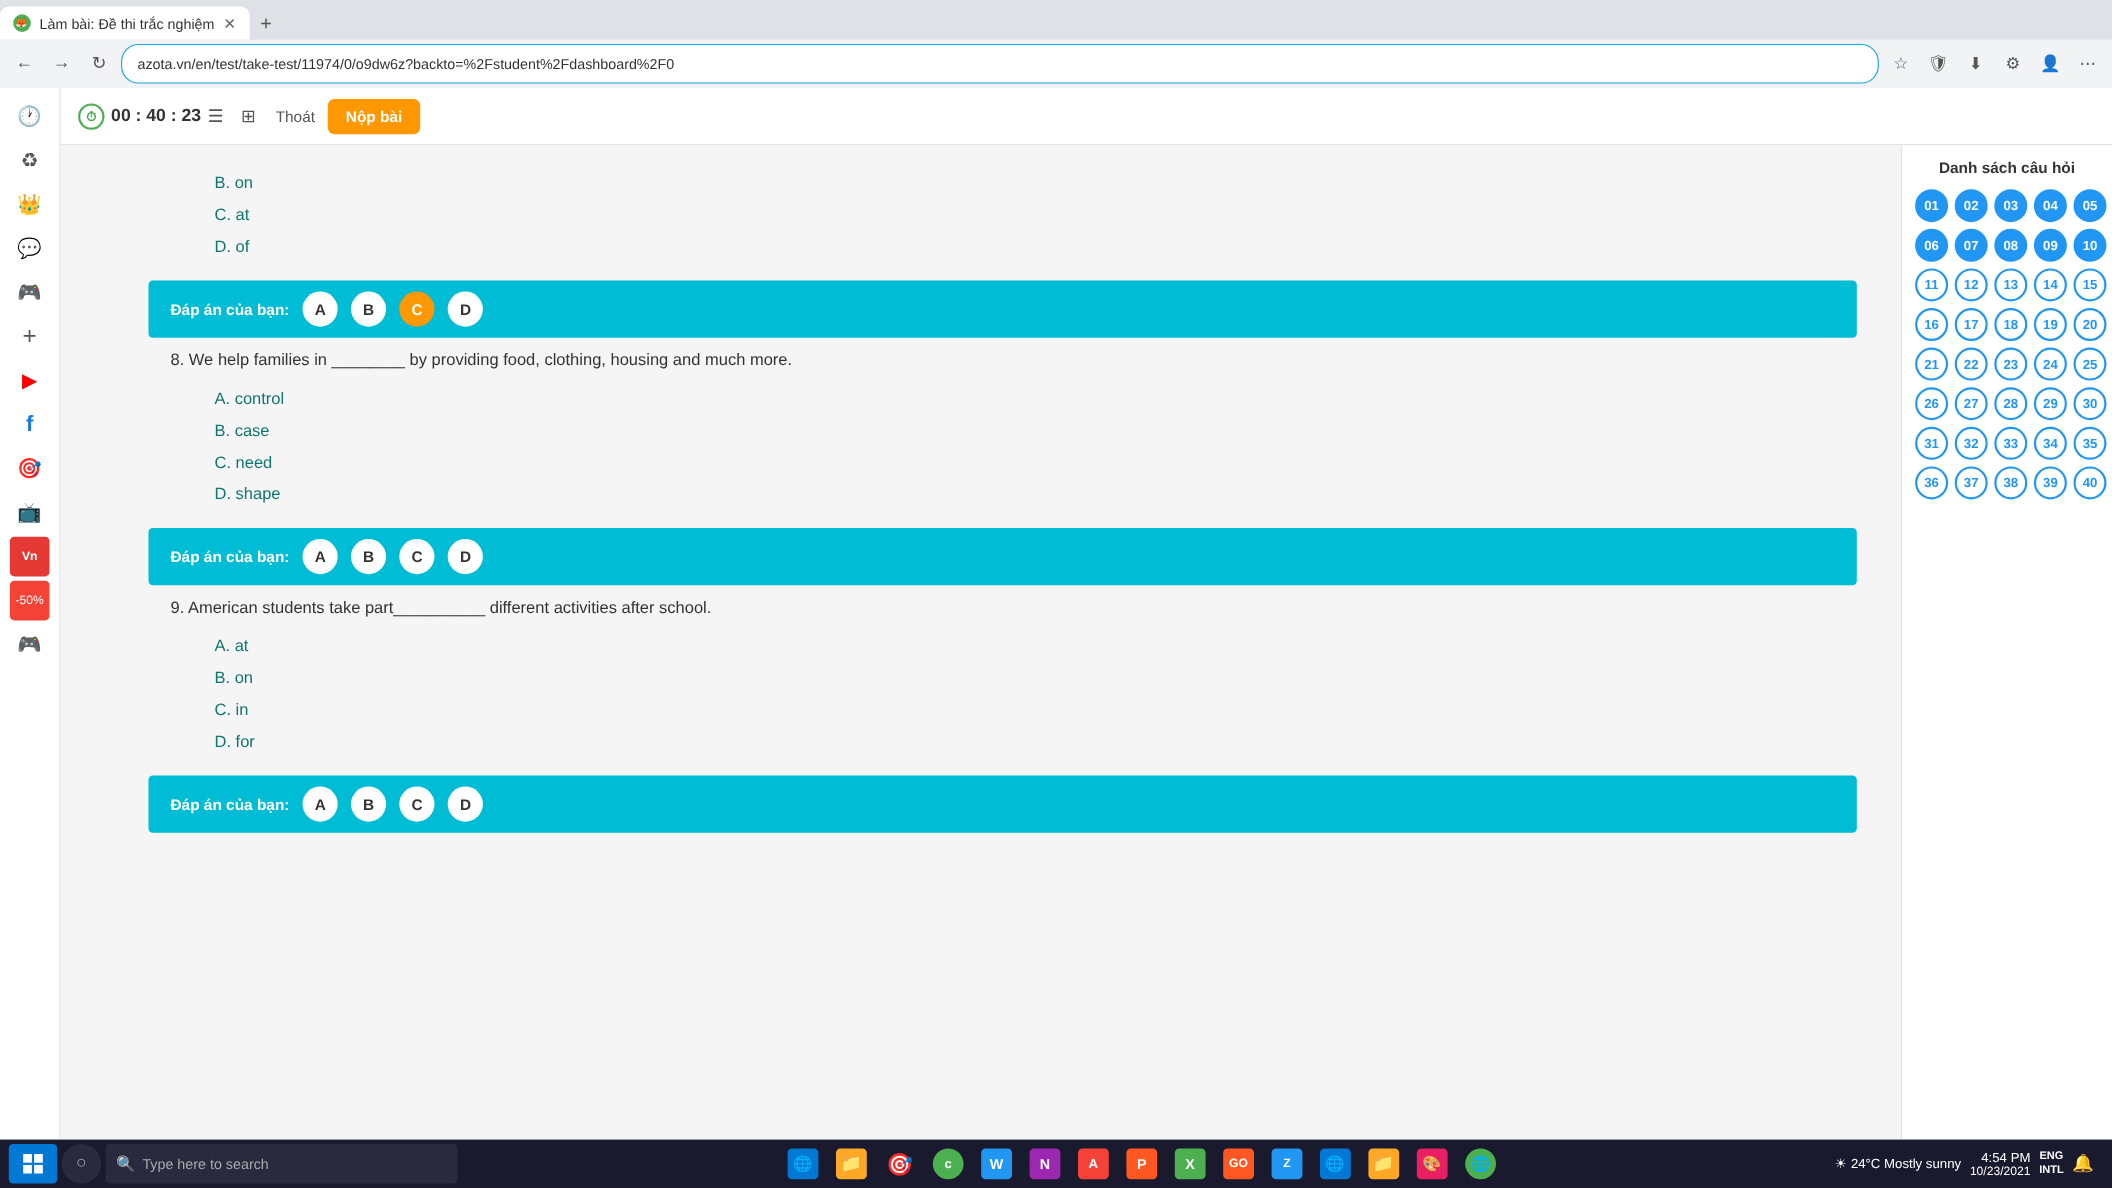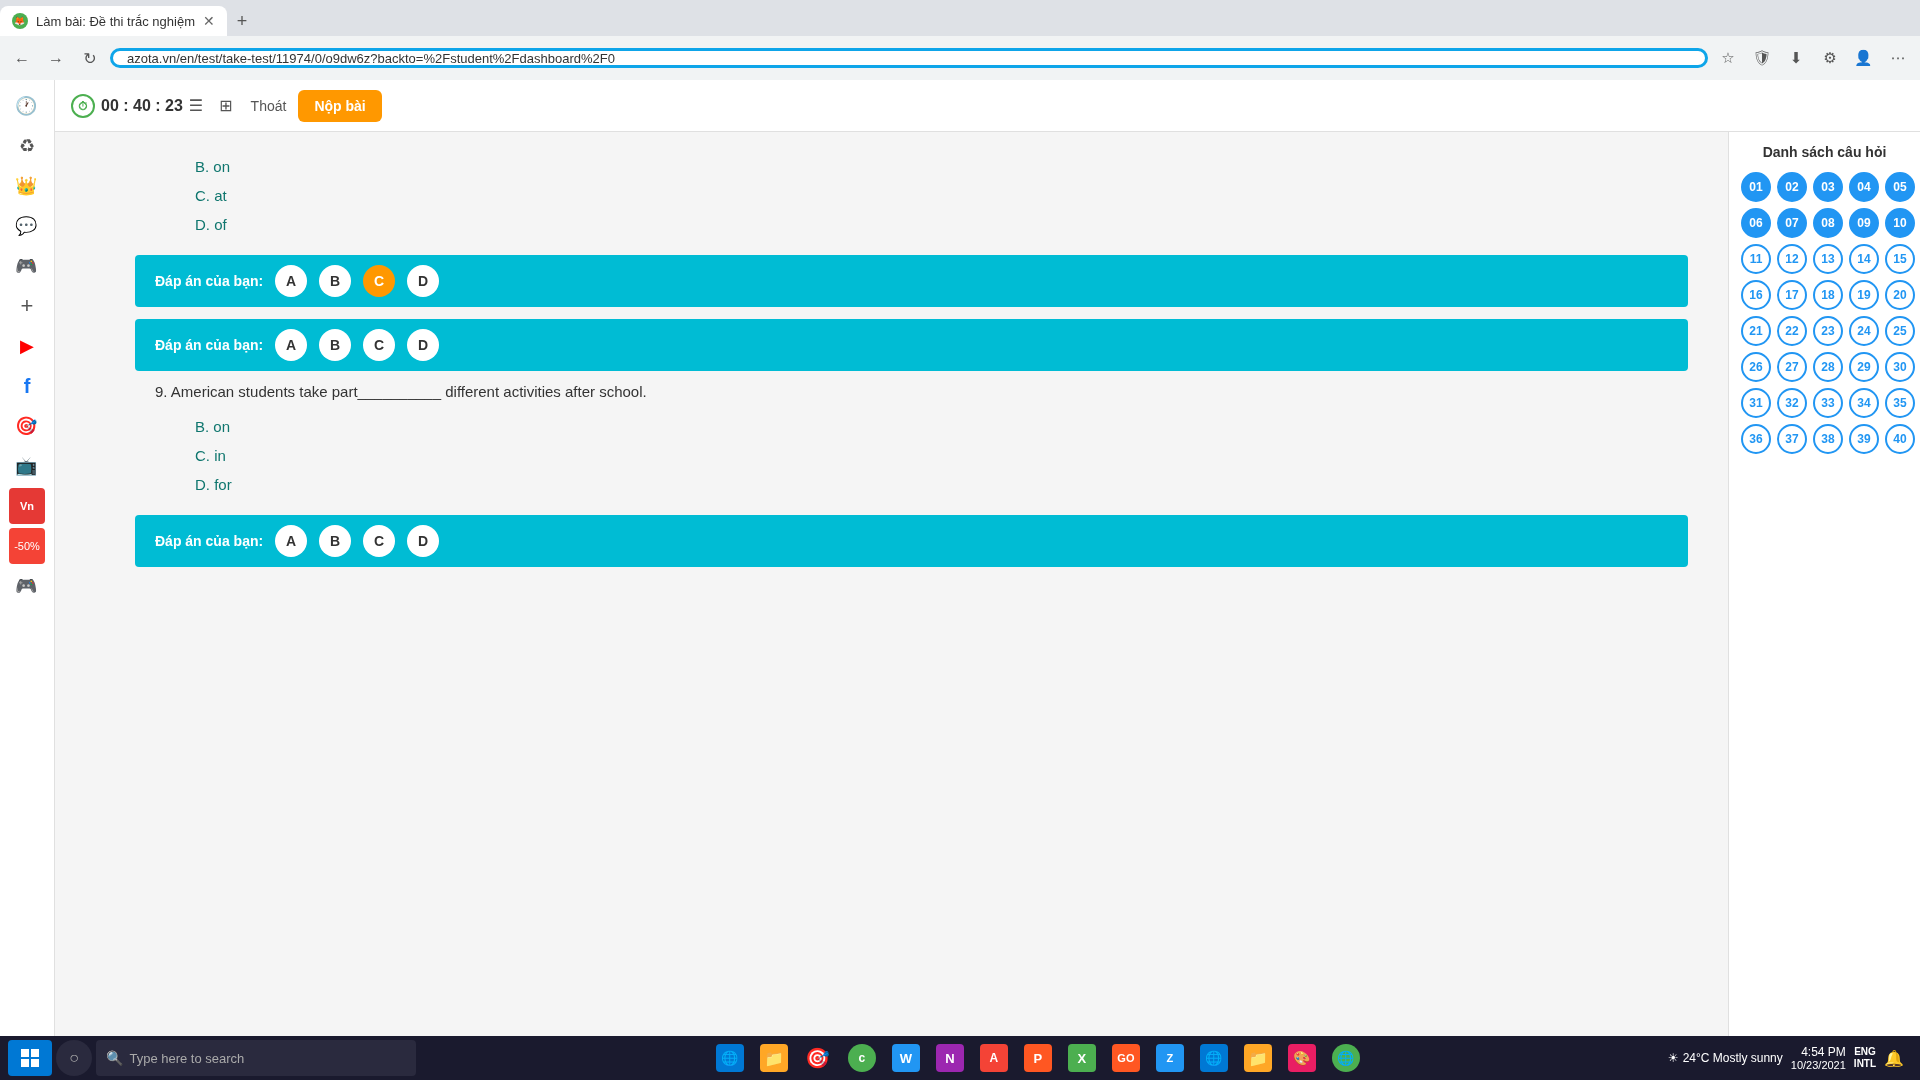--- a/index.html
+++ b/index.html
@@ -8,21 +8,21 @@
     
     .browser-chrome { background: #dee1e6; flex-shrink: 0; }
     .tab-bar { display: flex; align-items: stretch; height: 36px; background: #dee1e6; padding-top: 6px; }
     .tab { display: flex; align-items: center; background: #fff; border-radius: 8px 8px 0 0; padding: 0 12px; gap: 8px; min-width: 220px; height: 30px; font-size: 13px; position: relative; }
     .tab-favicon { width: 16px; height: 16px; background: #4CAF50; border-radius: 50%; display: flex; align-items: center; justify-content: center; font-size: 10px; color: white; }
     .tab-title { font-size: 13px; color: #333; flex: 1; overflow: hidden; text-overflow: ellipsis; white-space: nowrap; text-align: center; }
     .tab-close { color: #666; font-size: 14px; cursor: pointer; }
     .tab-new { padding: 0 10px; font-size: 18px; color: #555; cursor: pointer; display: flex; align-items: center; }
     .browser-controls { display: flex; align-items: center; background: #f1f3f4; height: 44px; padding: 0 8px; gap: 6px; }
     .nav-btn { width: 28px; height: 28px; border: none; background: none; cursor: pointer; color: #555; font-size: 16px; display: flex; align-items: center; justify-content: center; border-radius: 50%; }
-    .address-bar { flex: 1; height: 20px; background: #fff; border: 3px solid #0ea5e9; border-radius: 16px; padding: 0 14px; font-size: 13px; color: #333; display: flex; align-items: center; }
+    .address-bar { flex: 1; height: 36px; background: #fff; border: 1px solid #0ea5e9; border-radius: 16px; padding: 0 14px; font-size: 13px; color: #333; display: flex; align-items: center; }
     .browser-action-btn { width: 28px; height: 28px; background: none; border: none; cursor: pointer; color: #555; font-size: 15px; display: flex; align-items: center; justify-content: center; }
 
     
     .app-container { display: flex; flex: 1; overflow: hidden; }
 
     
     .sidebar { width: 55px; background: #fff; display: flex; flex-direction: column; align-items: center; padding: 8px 0; gap: 4px; border-right: 1px solid #e0e0e0; flex-shrink: 0; }
     .sidebar-icon { width: 36px; height: 36px; display: flex; align-items: center; justify-content: center; border-radius: 8px; cursor: pointer; font-size: 18px; color: #555; }
 
     
@@ -157,31 +157,39 @@
         </div>
 
         <div class="answer-bar">
           <span class="answer-bar-label">Đáp án của bạn:</span>
           <div class="answer-circle">A</div>
           <div class="answer-circle">B</div>
           <div class="answer-circle selected">C</div>
           <div class="answer-circle">D</div>
         </div>
 
+        <div class="question-block">
+          <div class="question-text">8. We help families in ________ by providing food, clothing, housing and much more.</div>
+          <div class="option">A. control</div>
+          <div class="option">B. case</div>
+          <div class="option">C. need</div>
+          <div class="option">D. shape</div>
+        </div>
 
         <div class="answer-bar">
           <span class="answer-bar-label">Đáp án của bạn:</span>
           <div class="answer-circle">A</div>
           <div class="answer-circle">B</div>
           <div class="answer-circle">C</div>
           <div class="answer-circle">D</div>
         </div>
 
         <div class="question-block">
           <div class="question-text">9. American students take part__________ different activities after school.</div>
+          <div class="option">A. at</div>
           <div class="option">B. on</div>
           <div class="option">C. in</div>
           <div class="option">D. for</div>
         </div>
 
         <div class="answer-bar">
           <span class="answer-bar-label">Đáp án của bạn:</span>
           <div class="answer-circle">A</div>
           <div class="answer-circle">B</div>
           <div class="answer-circle">C</div>

